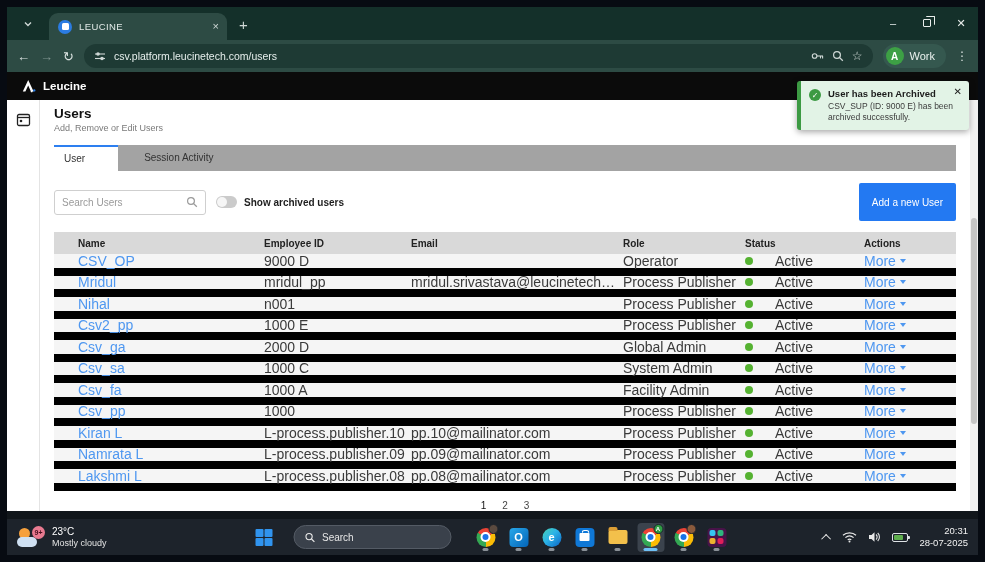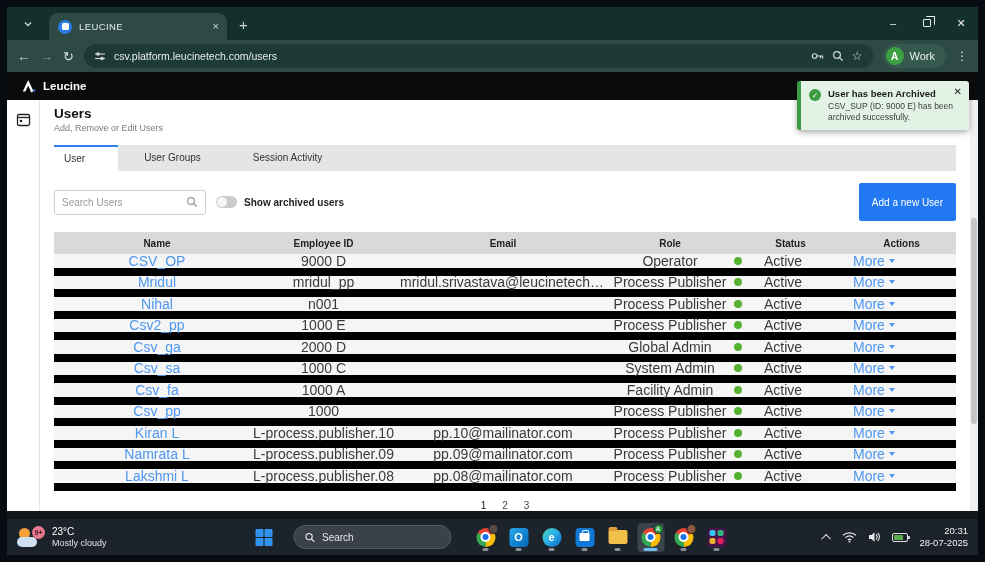--- a/index.html
+++ b/index.html
@@ -55,38 +55,38 @@
   .toast-msg { font-size:8.5px; color:#3c3c3c; line-height:1.3; margin-top:2px; }
   .toast-close { position:absolute; right:7px; top:5px; font-size:10px; color:#222; cursor:pointer; }
 
   
   .content { flex:1; background:#fff; display:flex; position:relative; overflow:hidden; }
   .side-rail { width:33px; border-right:1px solid #e4e4e4; display:flex; justify-content:center; padding-top:12px; }
   .main { flex:1; padding:6px 22px 0 14px; }
   .page-title { font-size:13.5px; font-weight:bold; color:#111; }
   .page-sub { font-size:9px; color:#7a7a7a; margin-top:2px; }
 
-  .tabbar { display:flex; background:#e5e5e5; height:26px; margin-top:12px; }
+  .tabbar { display:flex; background:#a3a3a3; height:26px; margin-top:12px; }
   .ptab { padding:0 26px; line-height:26px; font-size:10px; color:#333; cursor:pointer; }
   .ptab.active { background:#fff; border-top:2px solid #2d7ff0; line-height:24px; padding:0 33px 0 10px; font-weight:400; }
 
   .controls { display:flex; align-items:center; margin-top:12px; }
   .searchbox { width:152px; height:25px; border:1px solid #cfcfcf; border-radius:3px; background:#fff;
     display:flex; align-items:center; padding:0 7px; }
   .searchbox input { border:0; outline:0; flex:1; font-size:10px; color:#333; font-family:"Liberation Sans",sans-serif; min-width:0; }
   .searchbox input::placeholder { color:#9a9a9a; }
   .toggle { width:21px; height:12px; border-radius:6px; background:#cbcbcb; margin-left:10px; position:relative; cursor:pointer; flex:none; }
   .toggle .knob { position:absolute; left:1px; top:1px; width:10px; height:10px; border-radius:50%; background:#f6f6f6; }
   .toggle-label { font-size:10px; font-weight:600; color:#1e1e1e; margin-left:7px; }
   .spacer { flex:1; }
   .add-btn { height:38px; padding:0 13px; background:#2379f2; color:#fff; font-size:10px; border:0; border-radius:2px; cursor:pointer;
     font-family:"Liberation Sans",sans-serif; }
 
   .table { margin-top:11px; }
-  .thead, .trow { display:grid; grid-template-columns:186px 147px 212px 122px 119px 1fr; align-items:center; padding-left:13px;text-align:center; }
+  .thead, .trow { display:grid; grid-template-columns:186px 147px 212px 122px 119px 1fr; align-items:center; padding-left:24px; }
   .thead { background:#d9d9d9; height:22px; font-size:10px; font-weight:bold; color:#222; }
   .trow { background:#f5f5f5; height:21.5px; border-bottom:8px solid #000000; font-size:14px; color:#3a3a3a; }
   .cell { white-space:nowrap; overflow:hidden; text-overflow:ellipsis; padding-right:6px; }
   .link { color:#4e97f0; cursor:pointer; }
   .status-cell { display:flex; align-items:center; gap:22px; }
   .dot { width:8px; height:8px; border-radius:50%; background:#55b231; flex:none; }
   .more-btn { color:#4e97f0; cursor:pointer; display:flex; align-items:center; gap:4px; }
   .caret { width:0; height:0; border-left:3.5px solid transparent; border-right:3.5px solid transparent; border-top:4px solid #4e97f0; }
 
   .pagination { display:flex; justify-content:center; gap:16px; margin-top:9px; font-size:10px; color:#444; }
@@ -257,21 +257,20 @@
           <circle cx="5" cy="9" r="1.3" fill="#222"></circle>
         </svg>
       </div>
 
       <div class="main">
         <div class="page-title">Users</div>
         <div class="page-sub">Add, Remove or Edit Users</div>
 
         <div class="tabbar">
           <div class="ptab active">User</div>
-          <div class="ptab">User Groups</div>
           <div class="ptab">Session Activity</div>
         </div>
 
         <div class="controls">
           <div class="searchbox">
             <input placeholder="Search Users" style="">
             <svg width="12" height="12" viewBox="0 0 12 12">
               <circle cx="5" cy="5" r="3.4" stroke="#9a9a9a" stroke-width="1.2" fill="none"></circle>
               <line x1="7.6" y1="7.6" x2="10.8" y2="10.8" stroke="#9a9a9a" stroke-width="1.3"></line>
             </svg>

